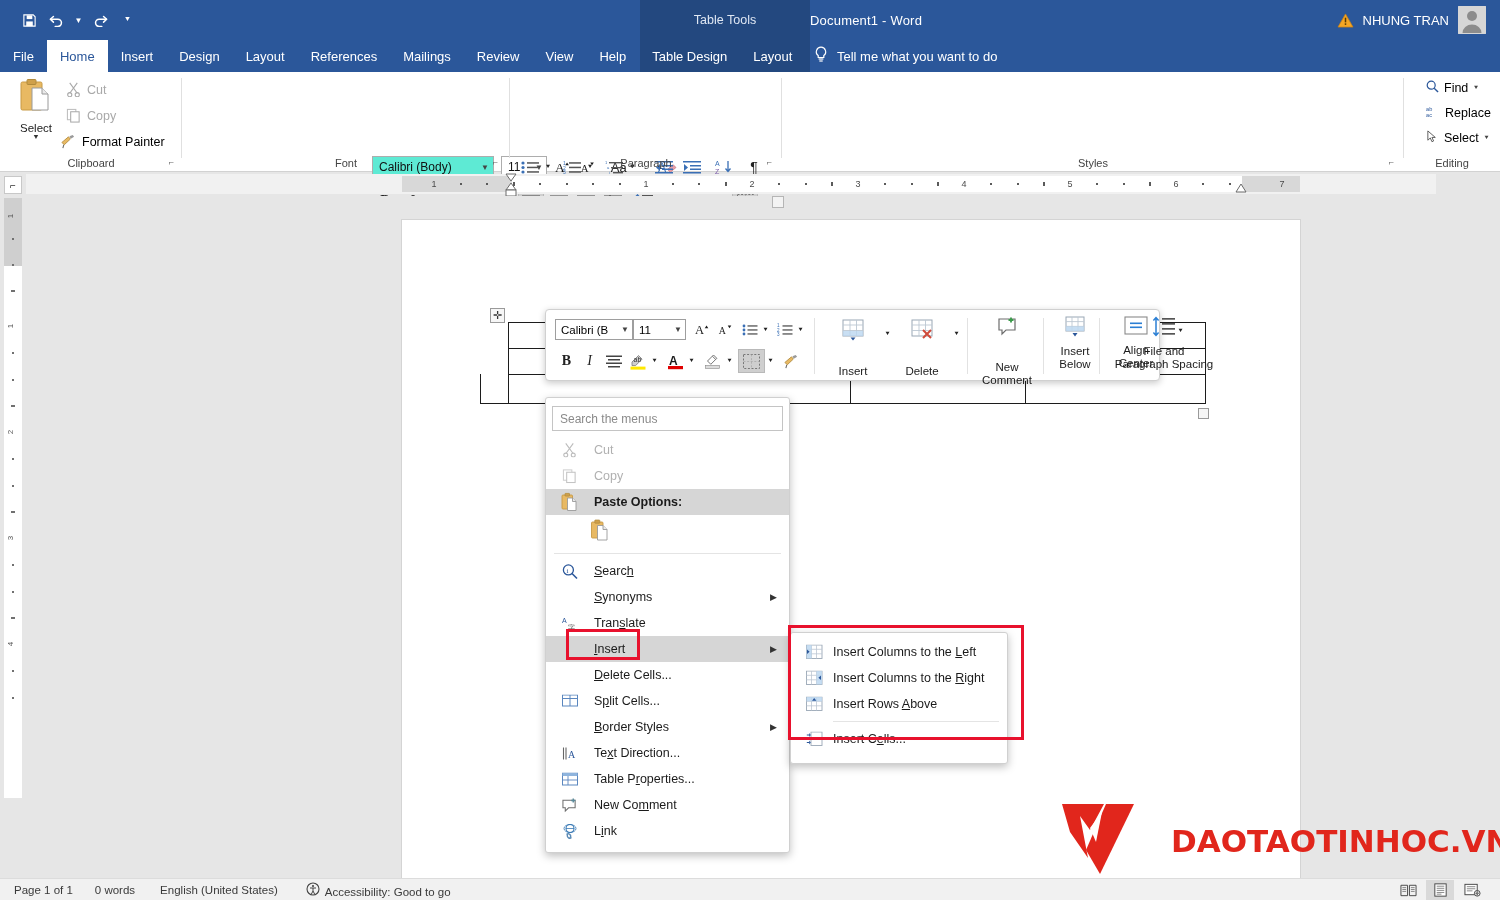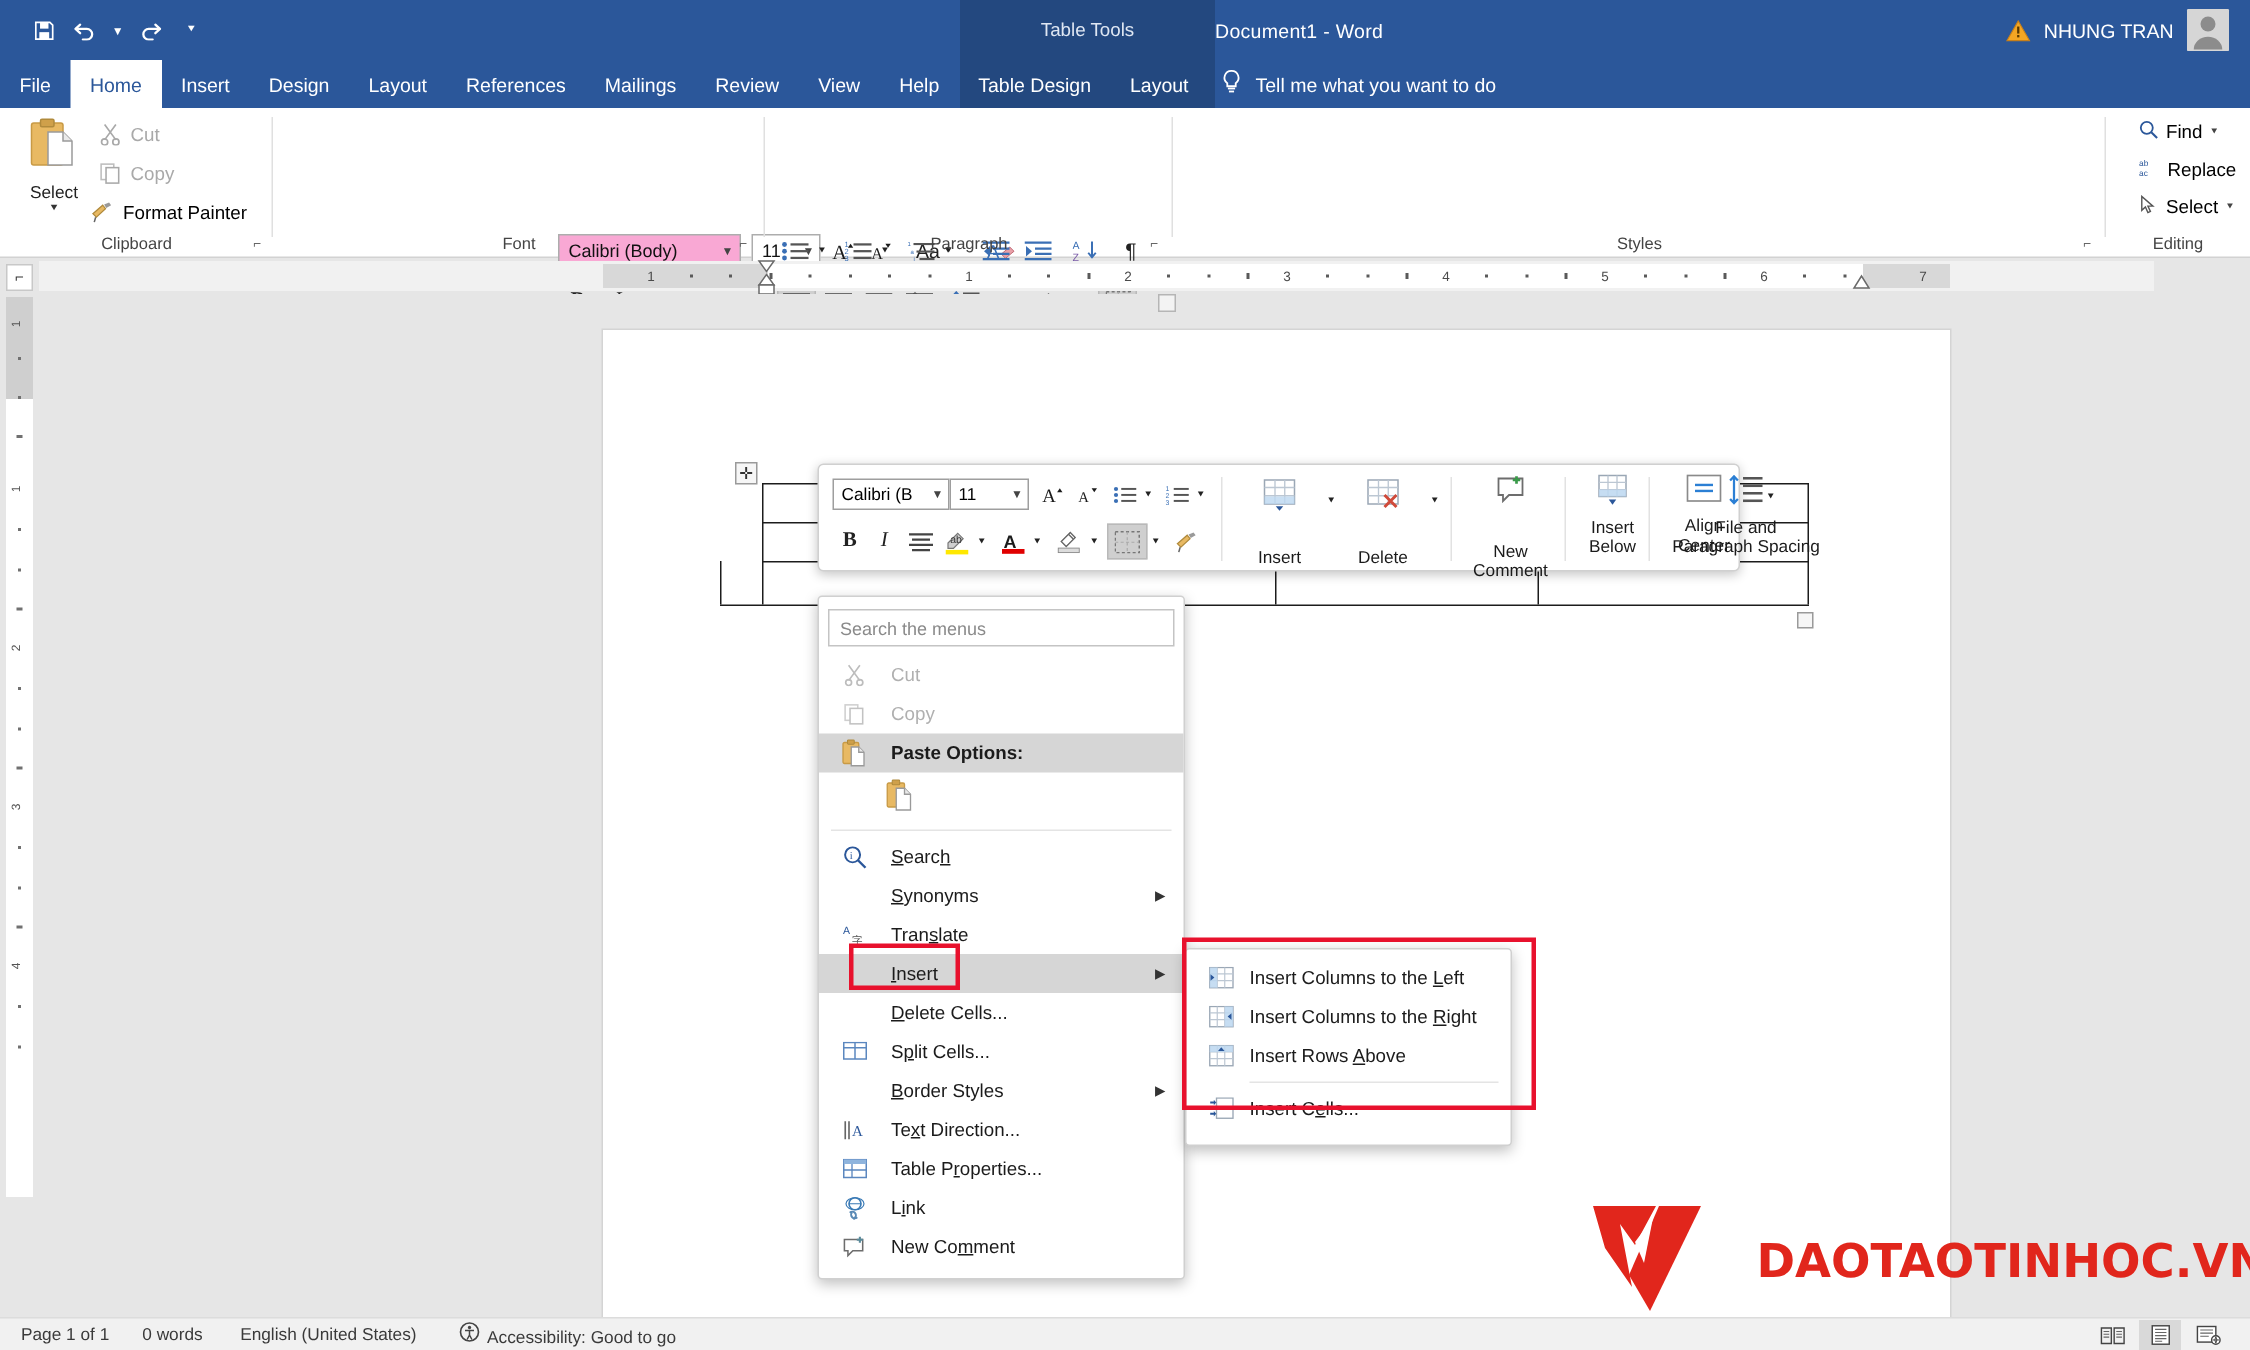--- a/index.html
+++ b/index.html
@@ -97,21 +97,21 @@
   .paste-label { font-size: 11.5px; color: #222; margin-top: 2px; }
   .clip-item {
     position: absolute; display: flex; align-items: center; gap: 6px;
     font-size: 12.5px;
   }
   .clip-item.dim { color: #a9a9a9; }
 
   
   .fontname {
     position: absolute; left: 190px; top: 84px; width: 122px; height: 22px;
-    border: 1px solid #adadad; background: #f9a8d4;
+    border: 1px solid #adadad; background: #5eead4;
     display: flex; align-items: center; padding: 0 4px 0 6px;
     font-size: 12px; color: #111;
   }
   .fontsize {
     position: absolute; left: 319px; top: 84px; width: 46px; height: 22px;
     border: 1px solid #adadad; background: #fff;
     display: flex; align-items: center; padding: 0 3px 0 6px;
     font-size: 12px; color: #111;
   }
   .cbcaret { margin-left: auto; font-size: 8px; color: #444; }
@@ -1002,38 +1002,38 @@
             <rect x="0.5" y="0.5" width="15" height="12" fill="#fff" stroke="#5b87bf" stroke-width="1"></rect>
             <rect x="0.5" y="0.5" width="15" height="3" fill="#8fb4dd"></rect>
             <path d="M6 3.5 v9 M0.5 7.5 h15" stroke="#5b87bf" stroke-width=".9"></path>
           </svg>
       </span>
       <span>Table P<u>r</u>operties...</span>
     </div>
 
     <div class="mi">
       <span class="micon">
+        <svg width="17" height="15" viewBox="0 0 18 16">
+            <path d="M2 3 h13 v8 h-7 l-3.5 3.5 v-3.5 h-2.5 z" fill="#fff" stroke="#6d6d6d" stroke-width="1.1"></path>
+            <path d="M13 1 v4.4 M10.8 3.2 h4.4" stroke="#5a8a9a" stroke-width="1.5"></path>
+          </svg>
+      </span>
+      <span>New Co<u>m</u>ment</span>
+    </div>
+
+    <div class="mi">
+      <span class="micon">
         <svg width="16" height="16" viewBox="0 0 16 16">
             <circle cx="8" cy="5" r="4" fill="none" stroke="#3a7ab5" stroke-width="1.1"></circle>
             <path d="M4 5 h8 M8 1 a6 4 0 0 1 0 8 a6 4 0 0 1 0 -8" fill="none" stroke="#3a7ab5" stroke-width=".8"></path>
             <path d="M4.5 11 a2.4 2.4 0 0 1 3.4 3.4 l-1 1" fill="none" stroke="#5a8ab5" stroke-width="1.3"></path>
             <path d="M9.5 14 a2.4 2.4 0 0 1 -3.4 -3.4" fill="none" stroke="#5a8ab5" stroke-width="1.3"></path>
           </svg>
       </span>
       <span>L<u>i</u>nk</span>
-    </div>
-
-    <div class="mi">
-      <span class="micon">
-        <svg width="17" height="15" viewBox="0 0 18 16">
-            <path d="M2 3 h13 v8 h-7 l-3.5 3.5 v-3.5 h-2.5 z" fill="#fff" stroke="#6d6d6d" stroke-width="1.1"></path>
-            <path d="M13 1 v4.4 M10.8 3.2 h4.4" stroke="#5a8a9a" stroke-width="1.5"></path>
-          </svg>
-      </span>
-      <span>New Co<u>m</u>ment</span>
     </div>
   </div>
 
   <div class="submenu">
     <div class="mi" style="padding-left:42px;">
       <span class="micon">
         <svg width="17" height="15" viewBox="0 0 17 15">
             <rect x="0.5" y="0.5" width="15.5" height="13.5" fill="#fff" stroke="#9aa7b5" stroke-width=".9"></rect>
             <path d="M5.5 0.5 v13.5 M10.5 0.5 v13.5 M0.5 4.8 h15.5 M0.5 9.3 h15.5" stroke="#bcc7d3" stroke-width=".8"></path>
             <rect x="0.5" y="0.5" width="5" height="13.5" fill="#bcd7f0" opacity=".85"></rect>

